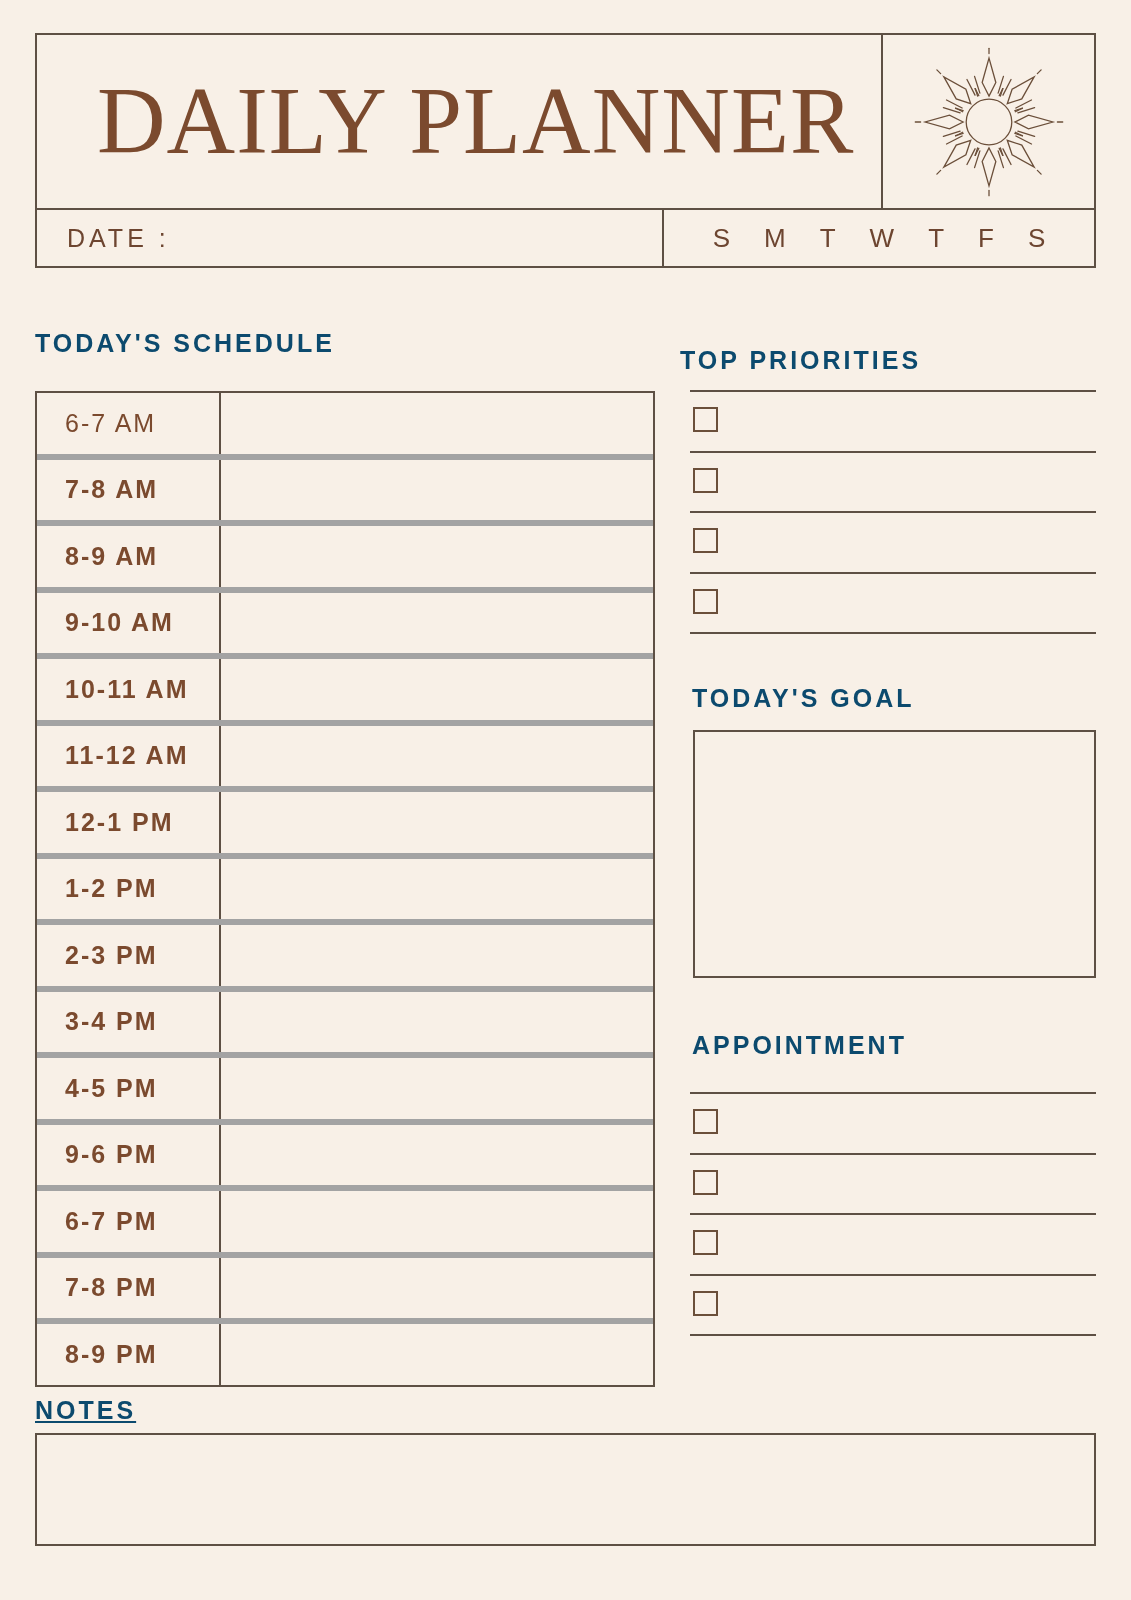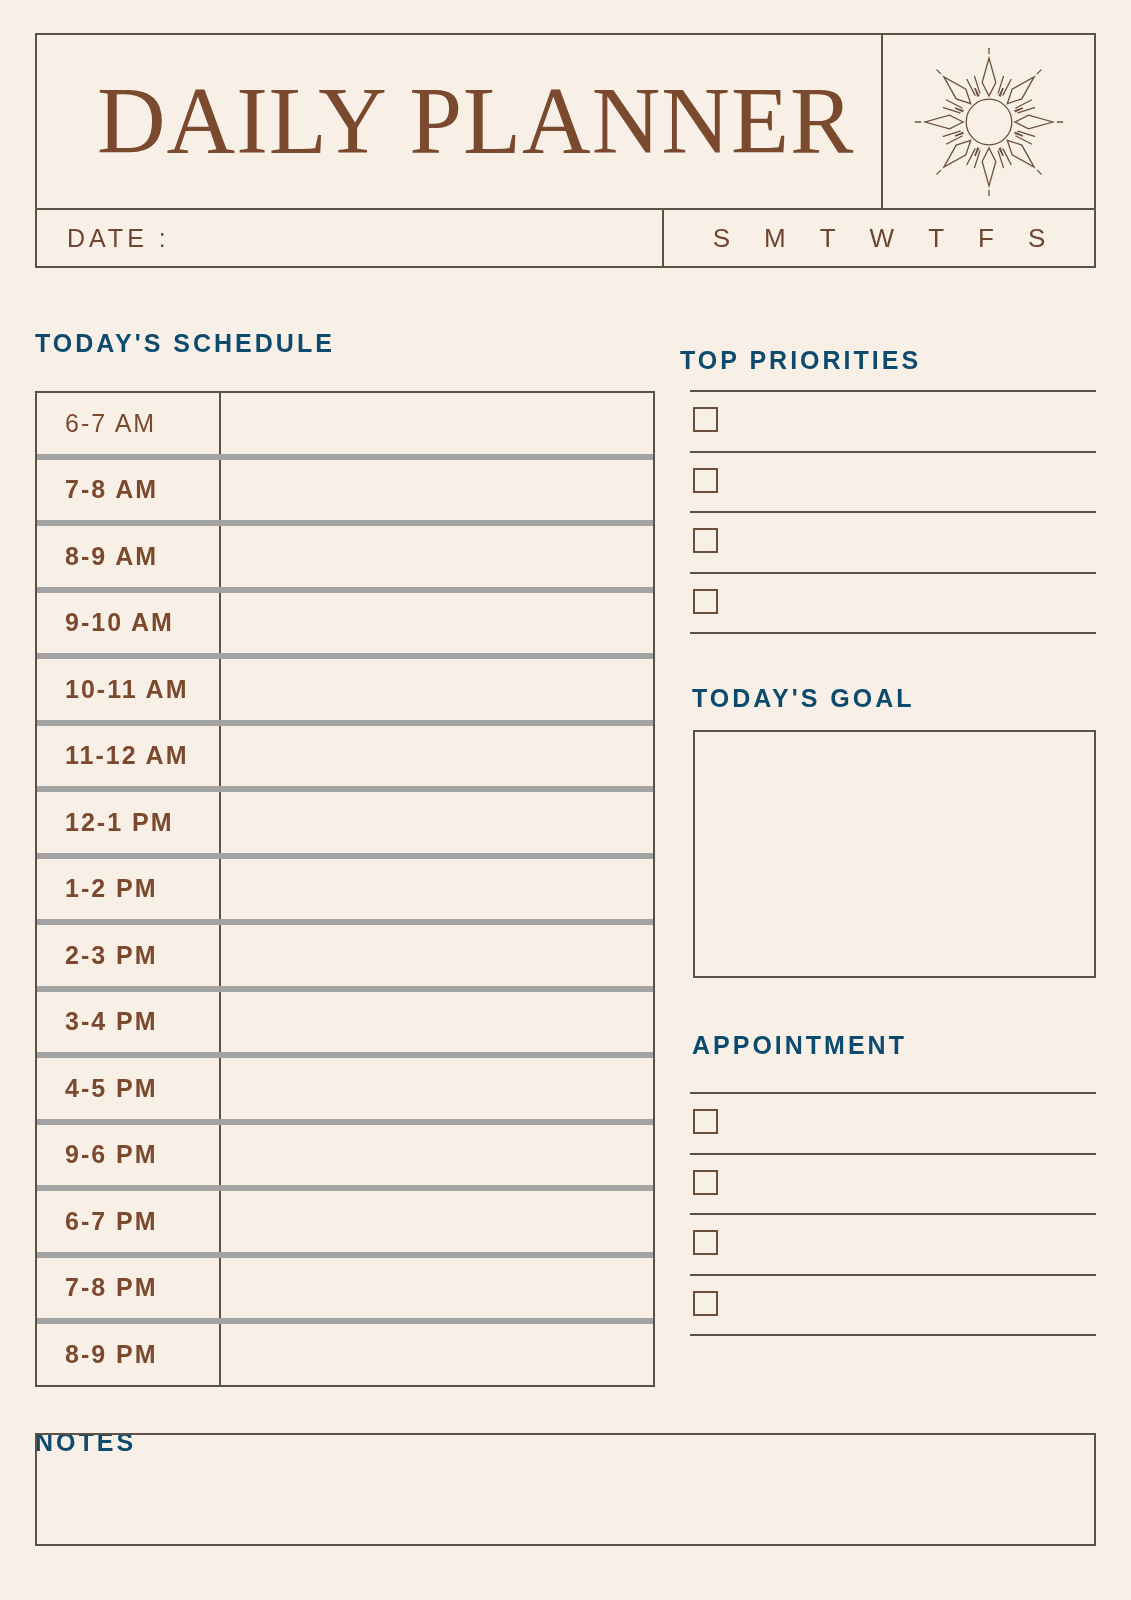--- a/index.html
+++ b/index.html
@@ -111,21 +111,21 @@
           <span class="day-letter">F</span>
           <span class="day-letter">S</span>
         </div>
     </div>
   </div>
 
   <div class="section-heading" style="left:35px;top:329px;">TODAY'S SCHEDULE</div>
   <div class="section-heading" style="left:680px;top:329px;margin-top:17px;">TOP PRIORITIES</div>
   <div class="section-heading" style="left:692px;top:684px;">TODAY'S GOAL</div>
   <div class="section-heading" style="left:692px;top:1031px;">APPOINTMENT</div>
-  <div class="section-heading" style="left:35px;top:1428px;">NOTES</div>
+  <div class="section-heading" style="left:35px;top:1396px;text-decoration:underline;">NOTES</div>
 
   <div class="schedule-table">
       <div class="schedule-row">
         <div class="time-cell">6-7 AM</div>
         <div class="entry-cell"></div>
       </div>
       <div class="schedule-row">
         <div class="time-cell">7-8 AM</div>
         <div class="entry-cell"></div>
       </div>

